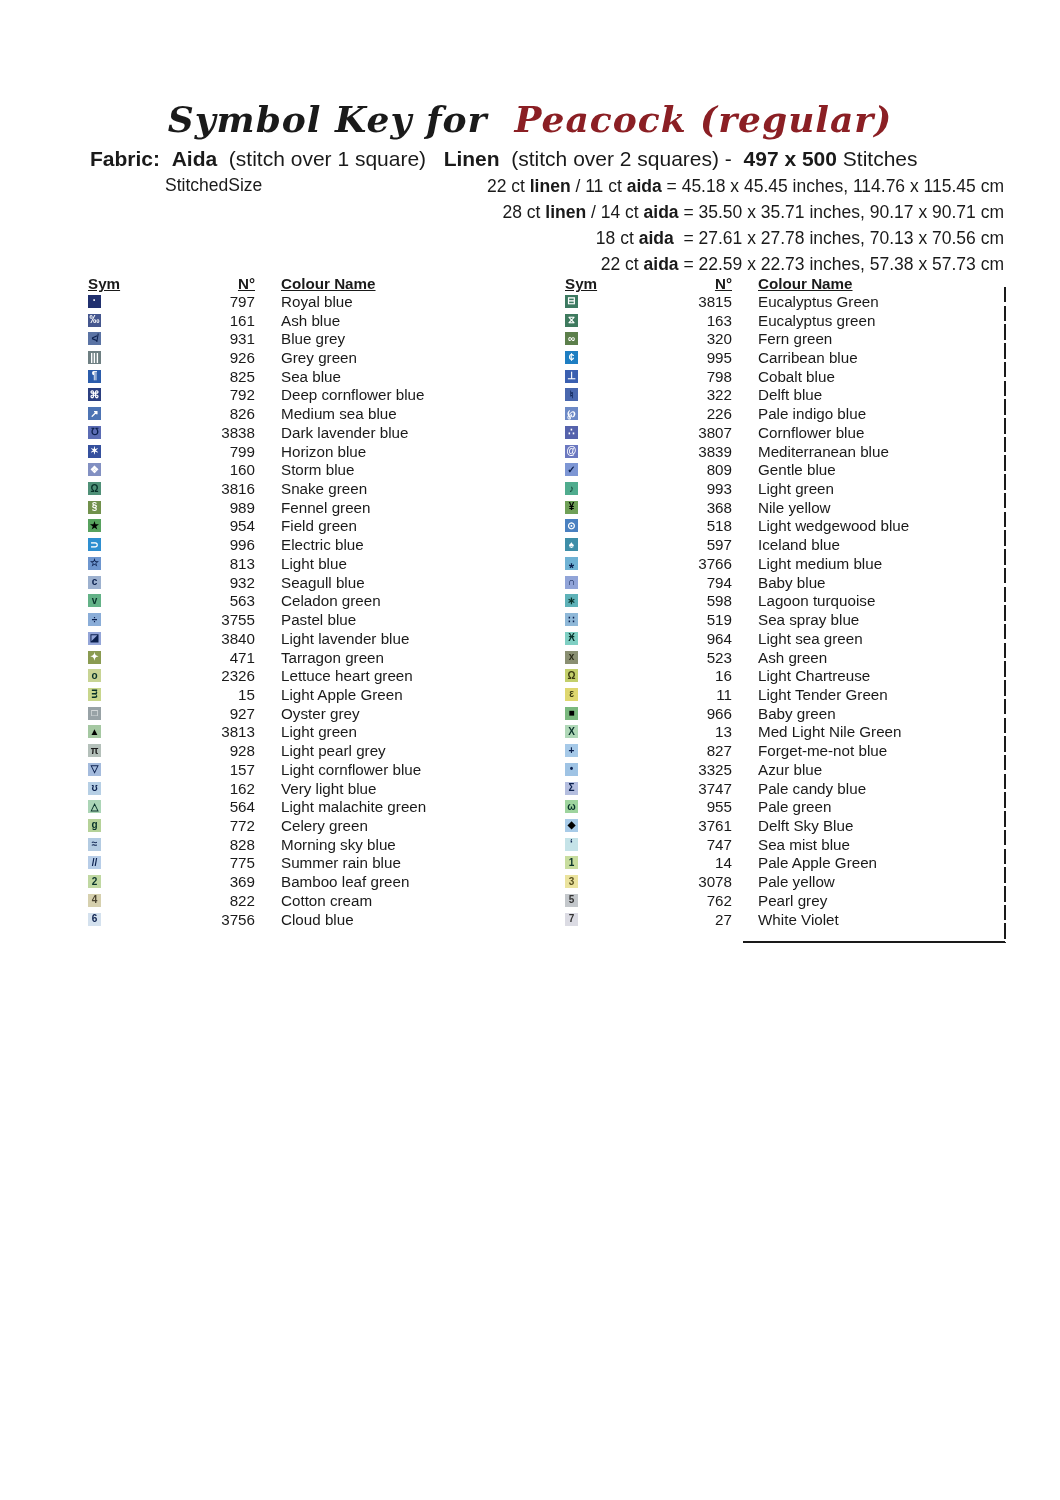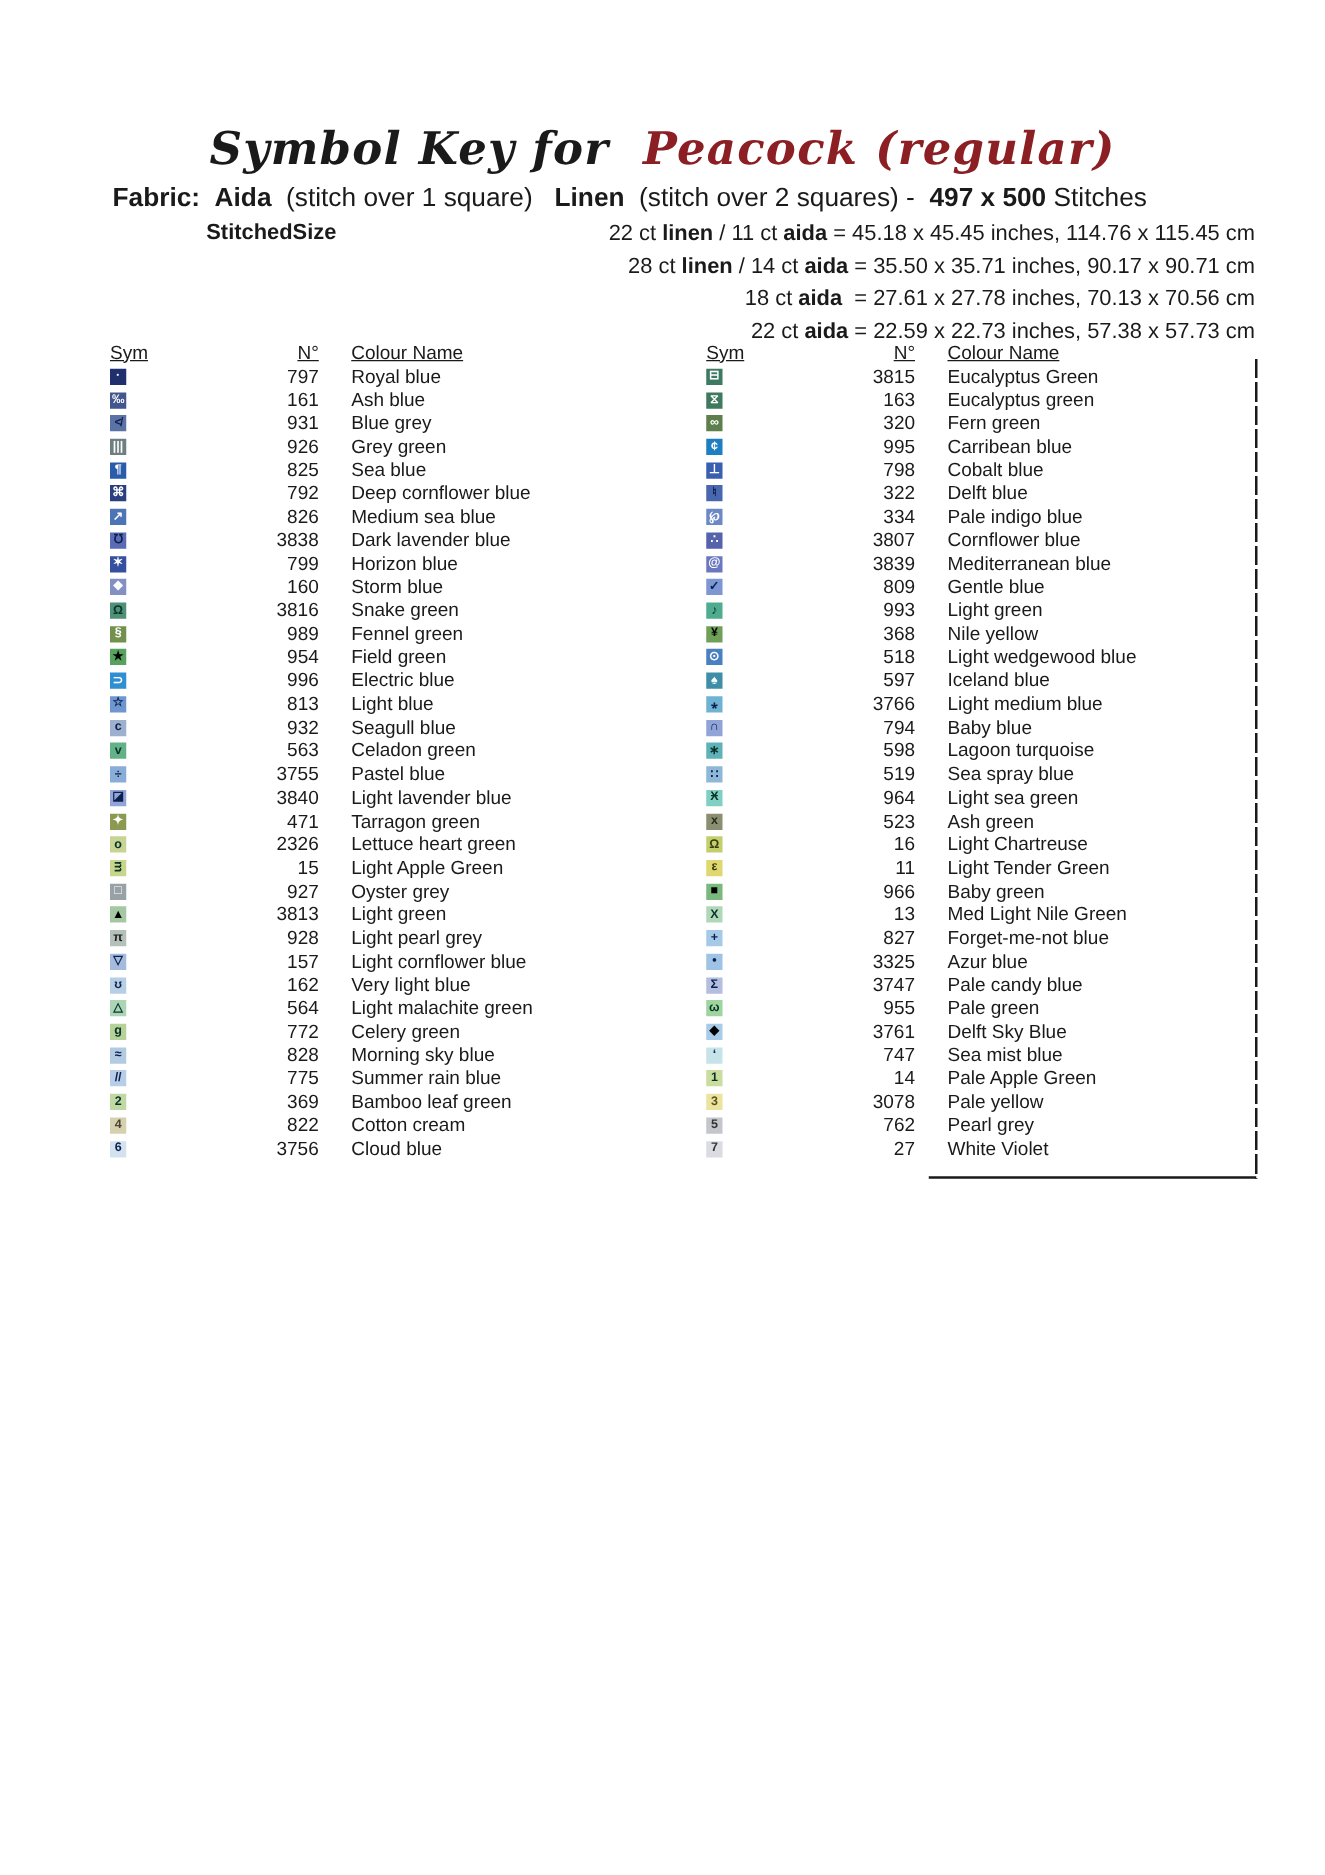--- a/index.html
+++ b/index.html
@@ -4,28 +4,28 @@
 <style>
   html,body{margin:0;padding:0;background:#ffffff;}
   body{width:1060px;height:1500px;font-family:"Liberation Sans",sans-serif;color:#1a1a1a;}
   .page{position:relative;width:1060px;height:1500px;overflow:hidden;}
 
   .title{position:absolute;top:98px;left:0;width:100%;text-align:center;
          font-family:"DejaVu Serif",serif;font-style:italic;font-weight:bold;
          font-size:36px;letter-spacing:1px;white-space:pre-wrap;}
   .fabric{position:absolute;top:147px;left:90px;font-size:21px;white-space:pre-wrap;}
   .b{font-weight:bold;}
-  .sizes-label{position:absolute;top:175px;left:165px;font-size:17.5px;font-weight:bold;}
+  .sizes-label{position:absolute;top:175px;left:165px;font-size:17.5px;font-weight:normal;}
   .sizes{position:absolute;top:173px;left:0;right:56px;text-align:right;
          font-size:17.5px;line-height:26px;white-space:pre-wrap;margin-left:12px;}
 
   .table{position:absolute;top:272px;font-size:15.2px;}
   .table.left{left:88px;width:400px;}
   .table.right{left:565px;width:430px;}
-  .hrow{display:flex;align-items:center;height:20px;font-weight:normal;}
+  .hrow{display:flex;align-items:flex-end;height:20px;font-weight:bold;}
   .hrow .h-sym{width:14px;}
   .hrow .h-sym span{text-decoration:underline;white-space:nowrap;}
   .hrow .h-num{width:153px;text-align:right;}
   .hrow .h-num span{text-decoration:underline;}
   .hrow .h-name{padding-left:26px;}
   .hrow .h-name span{text-decoration:underline;}
 
   .row{display:flex;align-items:center;height:18.72px;}
   .cell-sym{width:14px;display:flex;align-items:center;}
   .swatch{width:13px;height:13px;display:flex;align-items:center;justify-content:center;
@@ -343,21 +343,21 @@
           <div class="cell-sym">
             <div class="swatch" style="background: rgb(73, 103, 174); color: rgb(10, 31, 77);">♮</div>
           </div>
           <div class="cell-num">322</div>
           <div class="cell-name">Delft blue</div>
         </div>
         <div class="row">
           <div class="cell-sym">
             <div class="swatch" style="background: rgb(108, 137, 198); color: rgb(255, 255, 255);">℘</div>
           </div>
-          <div class="cell-num">334</div>
+          <div class="cell-num">226</div>
           <div class="cell-name">Pale indigo blue</div>
         </div>
         <div class="row">
           <div class="cell-sym">
             <div class="swatch" style="background: rgb(85, 98, 172); color: rgb(255, 255, 255);">∴</div>
           </div>
           <div class="cell-num">3807</div>
           <div class="cell-name">Cornflower blue</div>
         </div>
         <div class="row">

